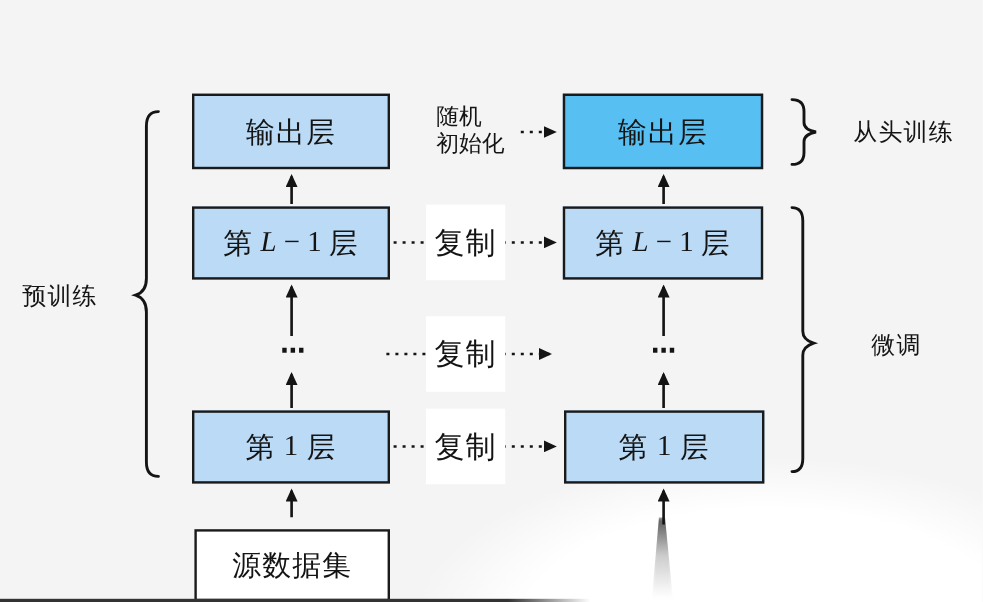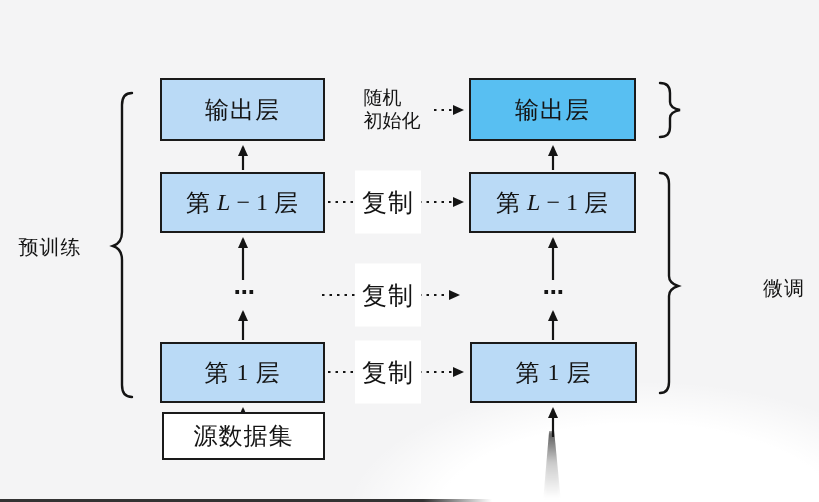--- a/index.html
+++ b/index.html
@@ -82,21 +82,21 @@
       <span class="mvar">L</span>
       <span class="mnum">− 1</span>
       <span>层</span>
   </div>
   <div class="lbl dots" style="left:244px;top:292px;">⋯</div>
   <div class="box light" style="left:160px;top:342px;width:165px;height:61px;">
     <span>第</span>
       <span class="mn1">1</span>
       <span>层</span>
   </div>
-  <div class="box white" style="left:162px;top:412px;width:163px;height:48px;">
+  <div class="box white" style="left:162px;top:441px;width:163px;height:60px;">
     <span>源数据集</span>
   </div>
 
   <div class="box dark" style="left:469px;top:78px;width:167px;height:63px;">
     <span>输出层</span>
   </div>
   <div class="box light" style="left:469px;top:172px;width:167px;height:61px;">
     <span>第</span>
       <span class="mvar">L</span>
       <span class="mnum">− 1</span>
@@ -111,16 +111,17 @@
 
   <div class="lbl ri" style="left:392px;top:109px;">
     <div>随机</div>
     <div>初始化</div>
   </div>
   <div class="lbl copy" style="left:388px;top:202px;">复制</div>
   <div class="lbl copy" style="left:388px;top:295px;">复制</div>
   <div class="lbl copy" style="left:388px;top:372px;">复制</div>
 
   <div class="lbl" style="left:50px;top:247px;">预训练</div>
-  <div class="lbl" style="left:747px;top:288px;margin-left:37px;">微调</div>
+  <div class="lbl" style="left:753px;top:110px;">从头训练</div>
+  <div class="lbl" style="left:747px;top:288px;">微调</div>
 
   <div class="bottombar"></div>
 </div>
 
 </body></html>

